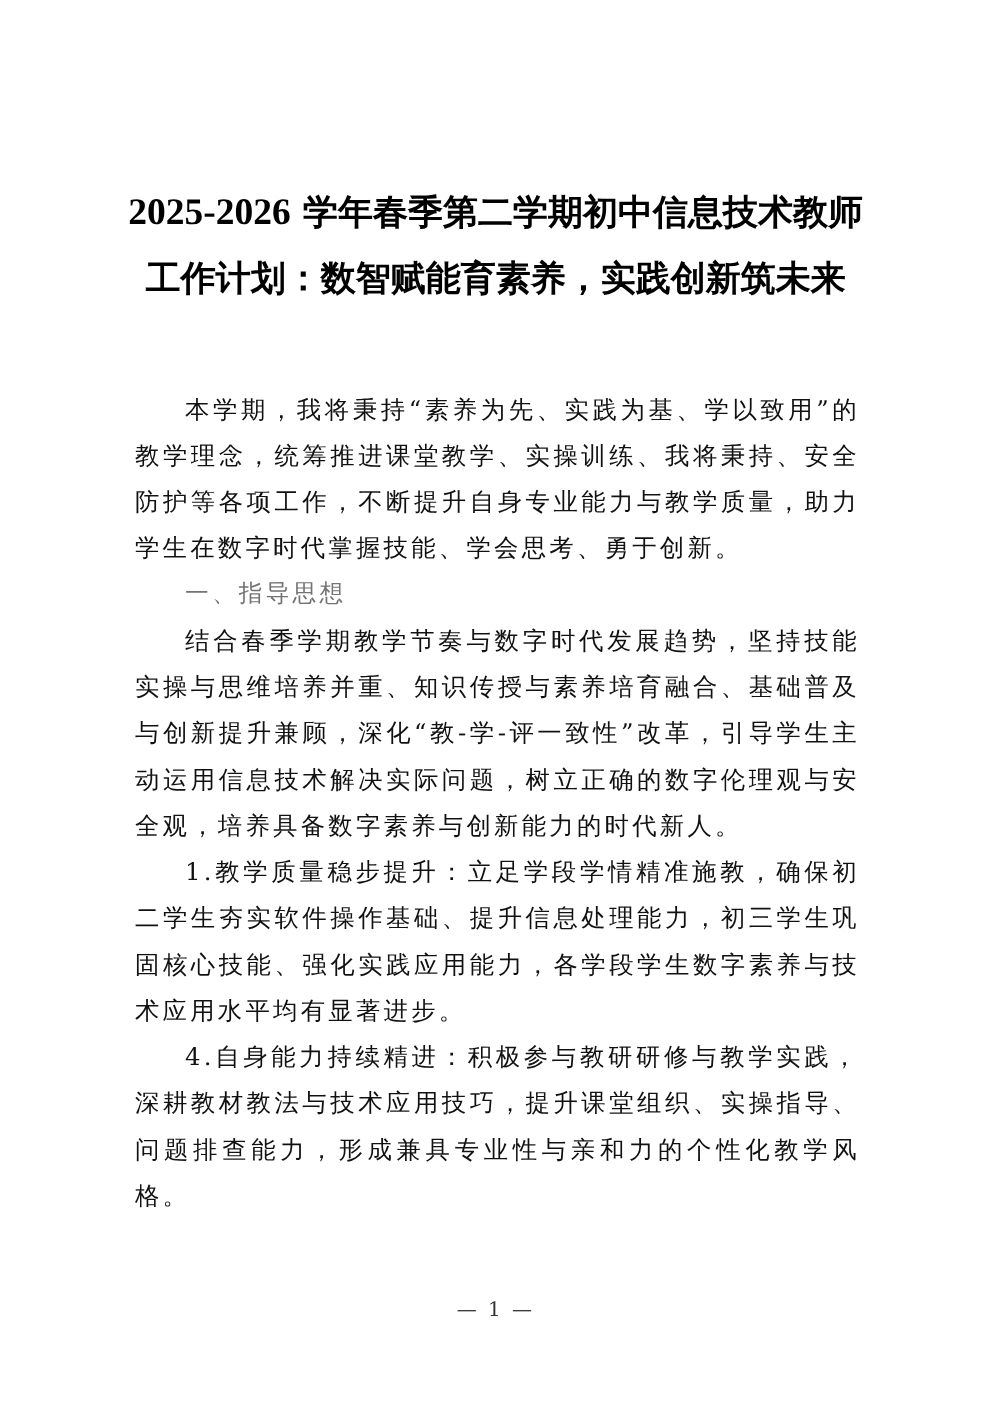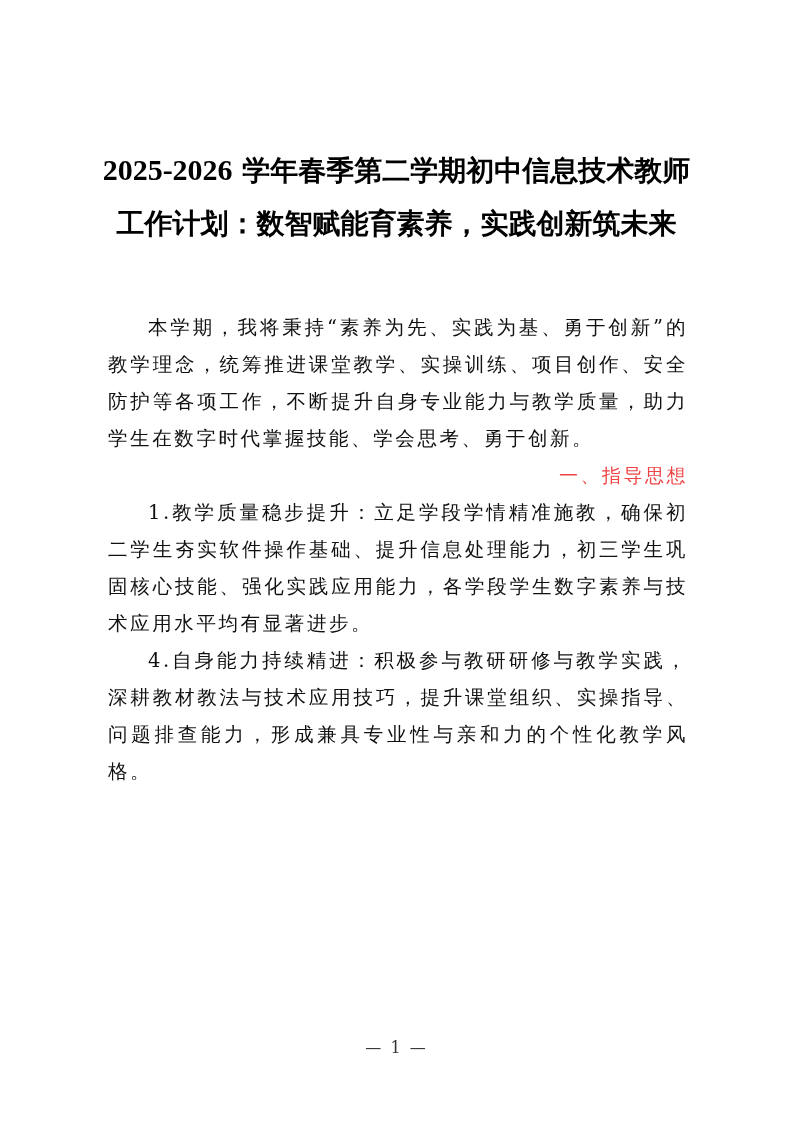--- a/index.html
+++ b/index.html
@@ -6,31 +6,32 @@
   body { width:793px; height:1122px; position:relative; overflow:hidden;
          font-family: "DejaVu Serif", "Liberation Serif", serif; color:#111; }
   .title { position:absolute; left:100px; top:143px; width:593px; text-align:center;
            font-family:"DejaVu Sans","Liberation Sans",sans-serif; font-weight:bold;
            font-size:28px; line-height:53px; color:#000; letter-spacing:0px; }
   .title .num { font-family:"Liberation Serif","DejaVu Serif",serif; font-weight:bold; font-size:30px; }
   .body { position:absolute; left:108px; top:309px; width:580px; }
   .p { font-size:19.5px; line-height:37px; text-align:justify; text-align-last:left;
        letter-spacing:2.6px; margin:0; text-indent:40px; }
   .h { font-family:"DejaVu Sans","Liberation Sans",sans-serif; font-size:19px; line-height:37px;
-       margin:0; text-indent:40px; letter-spacing:2.5px; color:#ef4444;text-align:right; }
+       margin:0; text-indent:40px; letter-spacing:2.5px; color:#737373; }
   .footer { position:absolute; left:0; width:793px; top:1038px; text-align:center;
             font-size:16px; color:#333; letter-spacing:2px; }
 </style>
 </head>
 <body>
 
 <div class="title">
   <span class="num">2025-2026</span><span> 学年春季第二学期初中信息技术教师工作计划：数智赋能育素养，实践创新筑未来</span>
 </div>
 
 <div class="body">
-  <p class="p">本学期，我将秉持“素养为先、实践为基、勇于创新”的教学理念，统筹推进课堂教学、实操训练、项目创作、安全防护等各项工作，不断提升自身专业能力与教学质量，助力学生在数字时代掌握技能、学会思考、勇于创新。</p>
+  <p class="p">本学期，我将秉持“素养为先、实践为基、学以致用”的教学理念，统筹推进课堂教学、实操训练、我将秉持、安全防护等各项工作，不断提升自身专业能力与教学质量，助力学生在数字时代掌握技能、学会思考、勇于创新。</p>
   <p class="h">一、指导思想</p>
+  <p class="p">结合春季学期教学节奏与数字时代发展趋势，坚持技能实操与思维培养并重、知识传授与素养培育融合、基础普及与创新提升兼顾，深化“教-学-评一致性”改革，引导学生主动运用信息技术解决实际问题，树立正确的数字伦理观与安全观，培养具备数字素养与创新能力的时代新人。</p>
   <p class="p">1.教学质量稳步提升：立足学段学情精准施教，确保初二学生夯实软件操作基础、提升信息处理能力，初三学生巩固核心技能、强化实践应用能力，各学段学生数字素养与技术应用水平均有显著进步。</p>
   <p class="p">4.自身能力持续精进：积极参与教研研修与教学实践，深耕教材教法与技术应用技巧，提升课堂组织、实操指导、问题排查能力，形成兼具专业性与亲和力的个性化教学风格。</p>
 </div>
 
 <div class="footer">— 1 —</div>
 
 </body></html>

